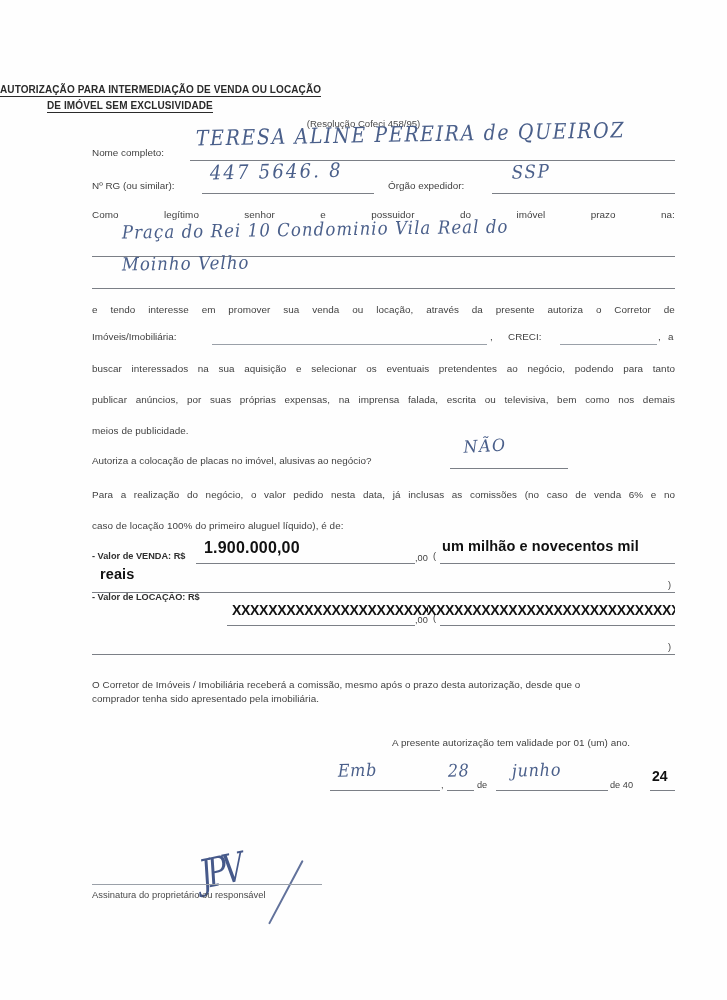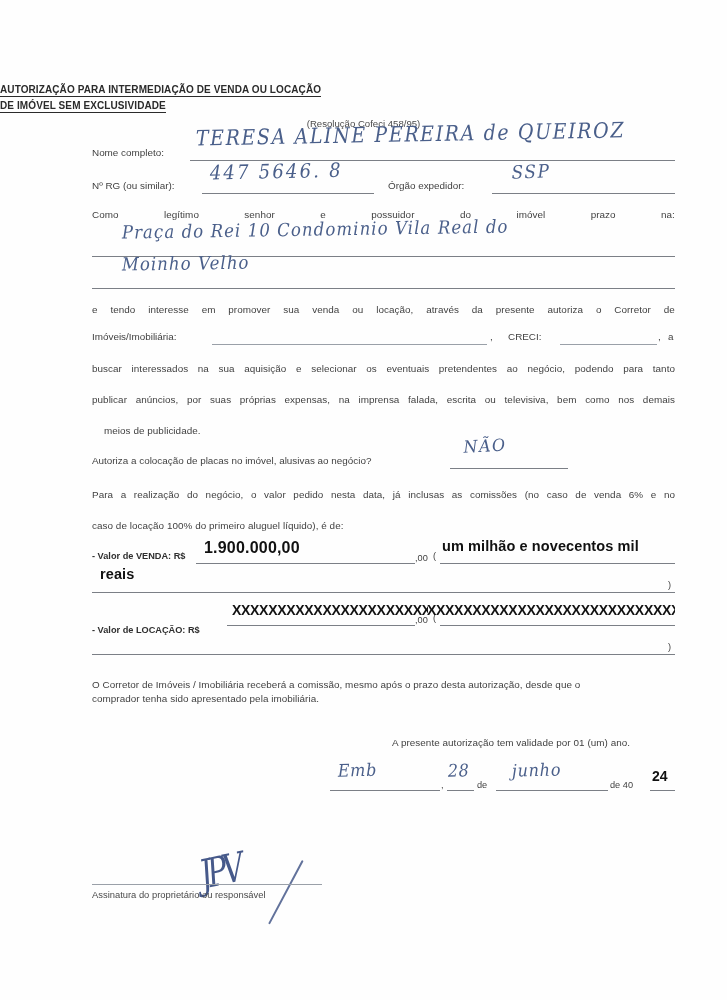--- a/index.html
+++ b/index.html
@@ -172,21 +172,21 @@
   }
 </style>
 </head>
 <body>
 
 <div class="page">
 
   <div class="doc-title" style="top:84px;">
     <span>AUTORIZAÇÃO PARA INTERMEDIAÇÃO DE VENDA OU LOCAÇÃO</span>
   </div>
-  <div class="doc-title" style="top:100px;">
+  <div class="doc-title" style="top:100px;padding-left:47px;">
     <span>DE IMÓVEL SEM EXCLUSIVIDADE</span>
   </div>
   <div class="subtitle" style="top:118px;">(Resolução Cofeci 458/95)</div>
 
   <div class="label" style="left:92px; top:147px;">Nome completo:</div>
   <div class="rule" style="left:190px; top:160px; width:485px;"></div>
   <div class="hand hand-name" style="left:196px; top:128px;">TERESA ALINE PEREIRA de QUEIROZ</div>
 
   <div class="label" style="left:92px; top:180px;">Nº RG (ou similar):</div>
   <div class="rule" style="left:202px; top:193px; width:172px;"></div>
@@ -240,42 +240,42 @@
   <div class="label" style="left:92px; top:331px;">Imóveis/Imobiliária:</div>
   <div class="rule rule-light" style="left:212px; top:344px; width:275px;"></div>
   <div class="label" style="left:490px; top:331px;">,</div>
   <div class="label" style="left:508px; top:331px;">CRECI:</div>
   <div class="rule rule-light" style="left:560px; top:344px; width:97px;"></div>
   <div class="label" style="left:658px; top:331px;">,</div>
   <div class="label" style="left:668px; top:331px;">a</div>
 
   <div class="body-line justified" style="left:92px; top:362px; width:583px;">buscar interessados na sua aquisição e selecionar os eventuais pretendentes ao negócio, podendo para tanto</div>
   <div class="body-line justified" style="left:92px; top:393px; width:583px;">publicar anúncios, por suas próprias expensas, na imprensa falada, escrita ou televisiva, bem como nos demais</div>
-  <div class="body-line" style="left:92px; top:424px;margin-left:12px;">meios de publicidade.</div>
+  <div class="body-line" style="left:92px; top:424px;">meios de publicidade.</div>
 
   <div class="label" style="left:92px; top:455px;">Autoriza a colocação de placas no imóvel, alusivas ao negócio?</div>
   <div class="rule" style="left:450px; top:468px; width:118px;"></div>
   <div class="hand hand-nao" style="left:464px; top:438px;">NÃO</div>
 
   <div class="body-line justified" style="left:92px; top:488px; width:583px;">Para a realização do negócio, o valor pedido nesta data, já inclusas as comissões (no caso de venda 6% e no</div>
   <div class="body-line" style="left:92px; top:519px;">caso de locação 100% do primeiro aluguel líquido), é de:</div>
 
   <div class="label label-sm" style="left:92px; top:551px; font-weight:bold; color:#2f2f2f;">- Valor de VENDA: R$</div>
   <div class="rule" style="left:196px; top:563px; width:219px;"></div>
   <div class="typed typed-val" style="left:204px; top:539px;">1.900.000,00</div>
   <div class="label label-sm" style="left:415px; top:553px;">,00</div>
   <div class="label label-sm" style="left:433px; top:551px;">(</div>
   <div class="rule" style="left:440px; top:563px; width:235px;"></div>
   <div class="typed typed-words" style="left:442px; top:538px;">um milhão e novecentos mil</div>
 
   <div class="rule" style="left:92px; top:592px; width:583px;"></div>
   <div class="typed typed-words" style="left:100px; top:566px;">reais</div>
   <div class="label label-sm" style="left:668px; top:580px;">)</div>
 
-  <div class="label label-sm" style="left:92px; top:625px; font-weight:bold; color:#2f2f2f;">- Valor de LOCAÇÃO: R$</div>
+  <div class="label label-sm" style="left:92px; top:592px; font-weight:bold; color:#2f2f2f;">- Valor de LOCAÇÃO: R$</div>
   <div class="rule" style="left:227px; top:625px; width:188px;"></div>
   <div class="typed typed-x" style="left:232px; top:602px; width:196px;">XXXXXXXXXXXXXXXXXXXXXXXXX</div>
   <div class="label label-sm" style="left:415px; top:615px;">,00</div>
   <div class="label label-sm" style="left:433px; top:613px;">(</div>
   <div class="rule" style="left:440px; top:625px; width:235px;"></div>
   <div class="typed typed-x" style="left:427px; top:602px; width:248px;">XXXXXXXXXXXXXXXXXXXXXXXXXXXX</div>
 
   <div class="rule" style="left:92px; top:654px; width:583px;"></div>
   <div class="label label-sm" style="left:668px; top:642px;">)</div>
 

